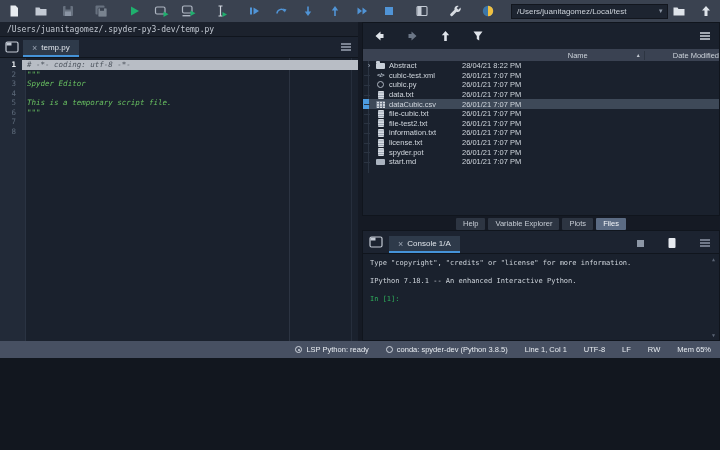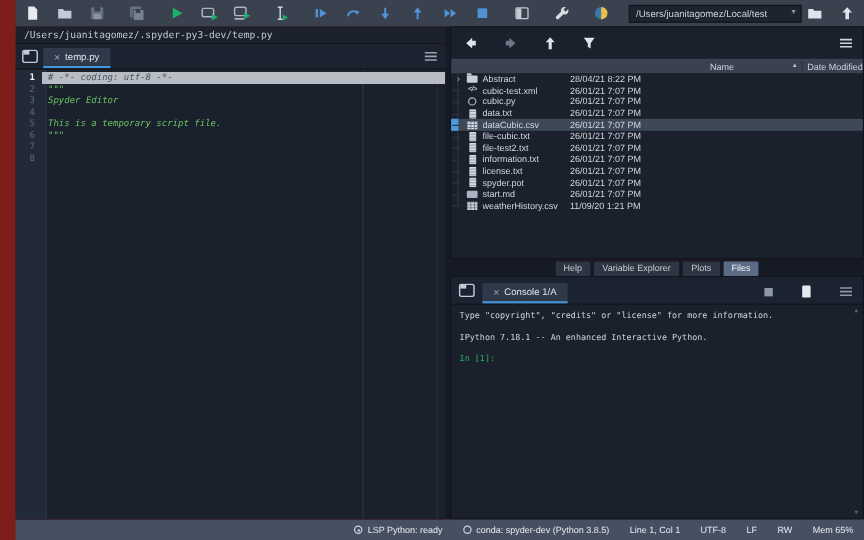--- a/index.html
+++ b/index.html
@@ -1,20 +1,20 @@
 <!DOCTYPE html>
 <html><head>
 <meta charset="utf-8">
 <style>
   * { margin:0; padding:0; box-sizing:border-box; }
   html,body { background:#12171f; }
   .window {
-    width:720px; height:450px; overflow:hidden; position:relative;
-    background:#7f1d1d; font-family:"Liberation Sans", sans-serif;
-    color:#d3d8de; display:flex; flex-direction:column;padding-left:13px;
+    width:720px; height:358px; overflow:hidden; position:relative;
+    background:#a21caf; font-family:"Liberation Sans", sans-serif;
+    color:#d3d8de; display:flex; flex-direction:column;
     -webkit-font-smoothing:antialiased;
   }
   
   .toolbar { height:22px; background:#3a4250; display:flex; align-items:center; padding:0 4px 0 6px; flex:none; }
   .tbtn { width:16px; height:16px; margin-right:11px; border:none; background:transparent; display:flex; align-items:center; justify-content:center; padding:0; cursor:default; flex:none; }
   .tbtn svg { display:block; }
   .gsep { margin-left:6px; }
   .pathbox { width:172px; height:15px; background:#1d2430; border:1px solid #12161e; color:#ccd2da; font-size:8px; padding:0 10px 0 5px; margin:0 2px 0 4px; font-family:"Liberation Sans",sans-serif; }
   .combo-arrow { width:8px; margin-left:-12px; margin-right:6px; color:#8b95a4; font-size:6px; }
   
@@ -43,21 +43,21 @@
   .code-line.comment .code { color:#4d545e; font-style:italic; }
   .code-line.current .code { background:#b8bdc5; }
   .code-line.current .ln { color:#eef1f5; font-weight:bold; }
   
   .files-pane { height:194px; flex:none; background:#1a212d; border:1px solid #10151d; display:flex; flex-direction:column; position:relative; }
   .ftoolbar { height:26px; flex:none; display:flex; align-items:center; padding:0 8px 0 10px; gap:20px; }
   .ftoolbar .spacer { flex:1; }
   .fheader { height:12px; flex:none; background:#3a4252; display:flex; align-items:center; font-size:7.5px; color:#ccd2da;justify-content:flex-end; }
   .fh-name { width:95px; flex:none; padding-left:18px; display:flex; align-items:center; justify-content:space-between; border-right:1px solid #2d3542; }
   .sort-arrow { font-size:5px; color:#c3c9d2; margin-right:3px; }
-  .fh-date { padding-left:4px; }
+  .fh-date { padding-left:4px;margin-left:24px; }
   .flist { position:relative; flex:1; }
   .treeline { position:absolute; left:5px; top:0; height:112px; width:1px; background:#2b3442; }
   .frow { position:relative; height:9.6px; display:flex; align-items:center; font-size:7.5px; color:#d0d6dd; cursor:default; }
   .frow.sel { background:#3e4958; }
   .frow.sel::before { content:""; position:absolute; left:0; top:0; bottom:0; width:6px; background:#4c9be0; }
   .expander { width:12px; flex:none; text-align:center; color:#9aa4b2; font-size:8px; line-height:8px; position:relative; }
   .frow:not(.dir) .expander::before { content:""; position:absolute; left:1px; top:50%; width:6px; height:1px; background:#2b3442; }
   .ficon { width:11px; flex:none; display:flex; align-items:center; justify-content:center; margin-right:3px; }
   .fname { width:66px; flex:none; white-space:nowrap; overflow:hidden; }
   .fdate { position:absolute; left:99px; white-space:nowrap; }
@@ -408,28 +408,20 @@
 
             <div class="frow">
               <span class="expander"></span>
               <span class="ficon">
                 <i class="ic-markdown-file"></i>
               </span>
               <span class="fname">start.md</span>
               <span class="fdate">26/01/21 7:07 PM</span>
             </div>
 
-            <div class="frow">
-              <span class="expander"></span>
-              <span class="ficon">
-                <i class="ic-csv-file"></i>
-              </span>
-              <span class="fname">weatherHistory.csv</span>
-              <span class="fdate">11/09/20 1:21 PM</span>
-            </div>
           </div>
       </div>
 
       <div class="panel-tabs">
 
           <div class="ptab"><span>Help</span></div>
 
           <div class="ptab"><span>Variable Explorer</span></div>
 
           <div class="ptab"><span>Plots</span></div>

